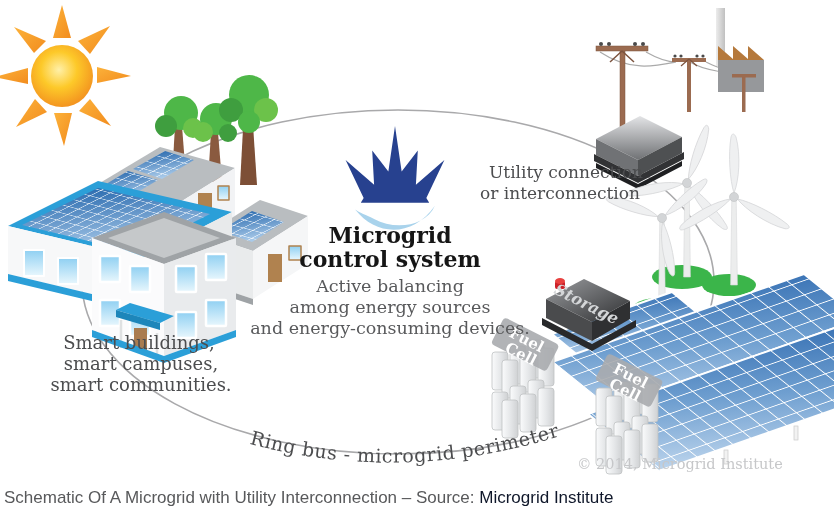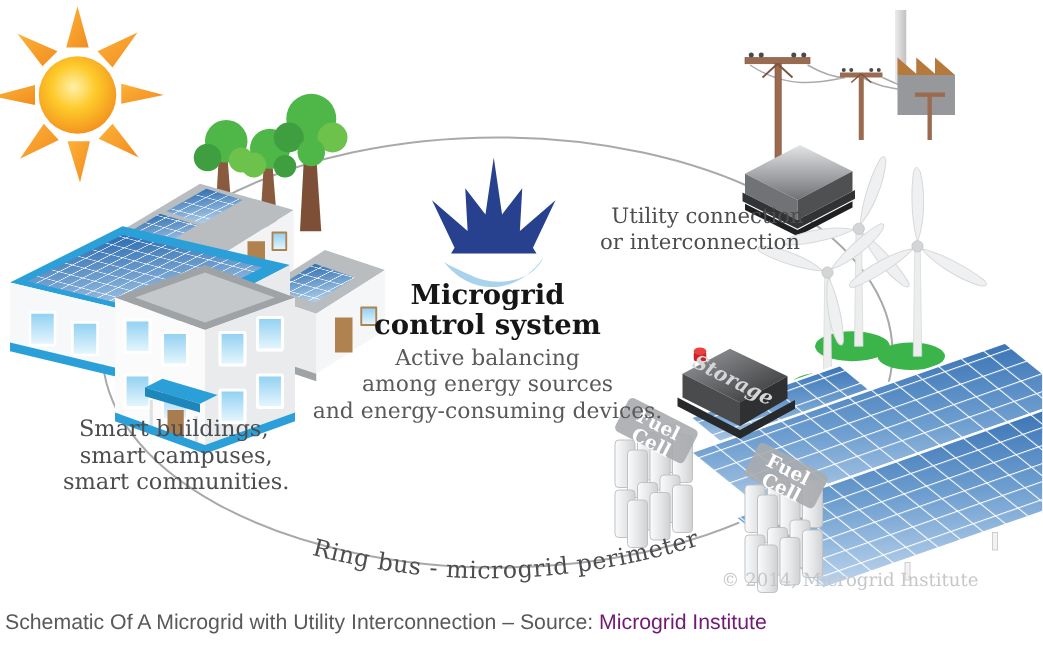--- a/index.html
+++ b/index.html
@@ -2,21 +2,21 @@
 <html><head>
 <meta charset="utf-8">
 <style>
   html,body{margin:0;padding:0;background:#ffffff;}
   .figure{width:834px;height:528px;background:#fff;position:relative;overflow:hidden;
           font-family:"DejaVu Serif", serif;}
   .diagram{display:block;}
   .caption{box-sizing:border-box;width:834px;height:50px;padding:10px 0 0 4px;
            font-family:"Liberation Sans", sans-serif;font-size:17px;color:#58595b;
            background:#fff;}
-  .caption a{color:#701a75;text-decoration:none;cursor:pointer;}
+  .caption a{color:#0f172a;text-decoration:none;cursor:pointer;}
   text{font-family:"DejaVu Serif", serif;}
   .lbl{fill:#4c4d4f;}
   .sub{fill:#58595b;}
   .title{fill:#161616;font-weight:bold;}
   .copy{fill:#c6c7c9;}
 </style>
 </head>
 <body>
 
 <div class="figure">

